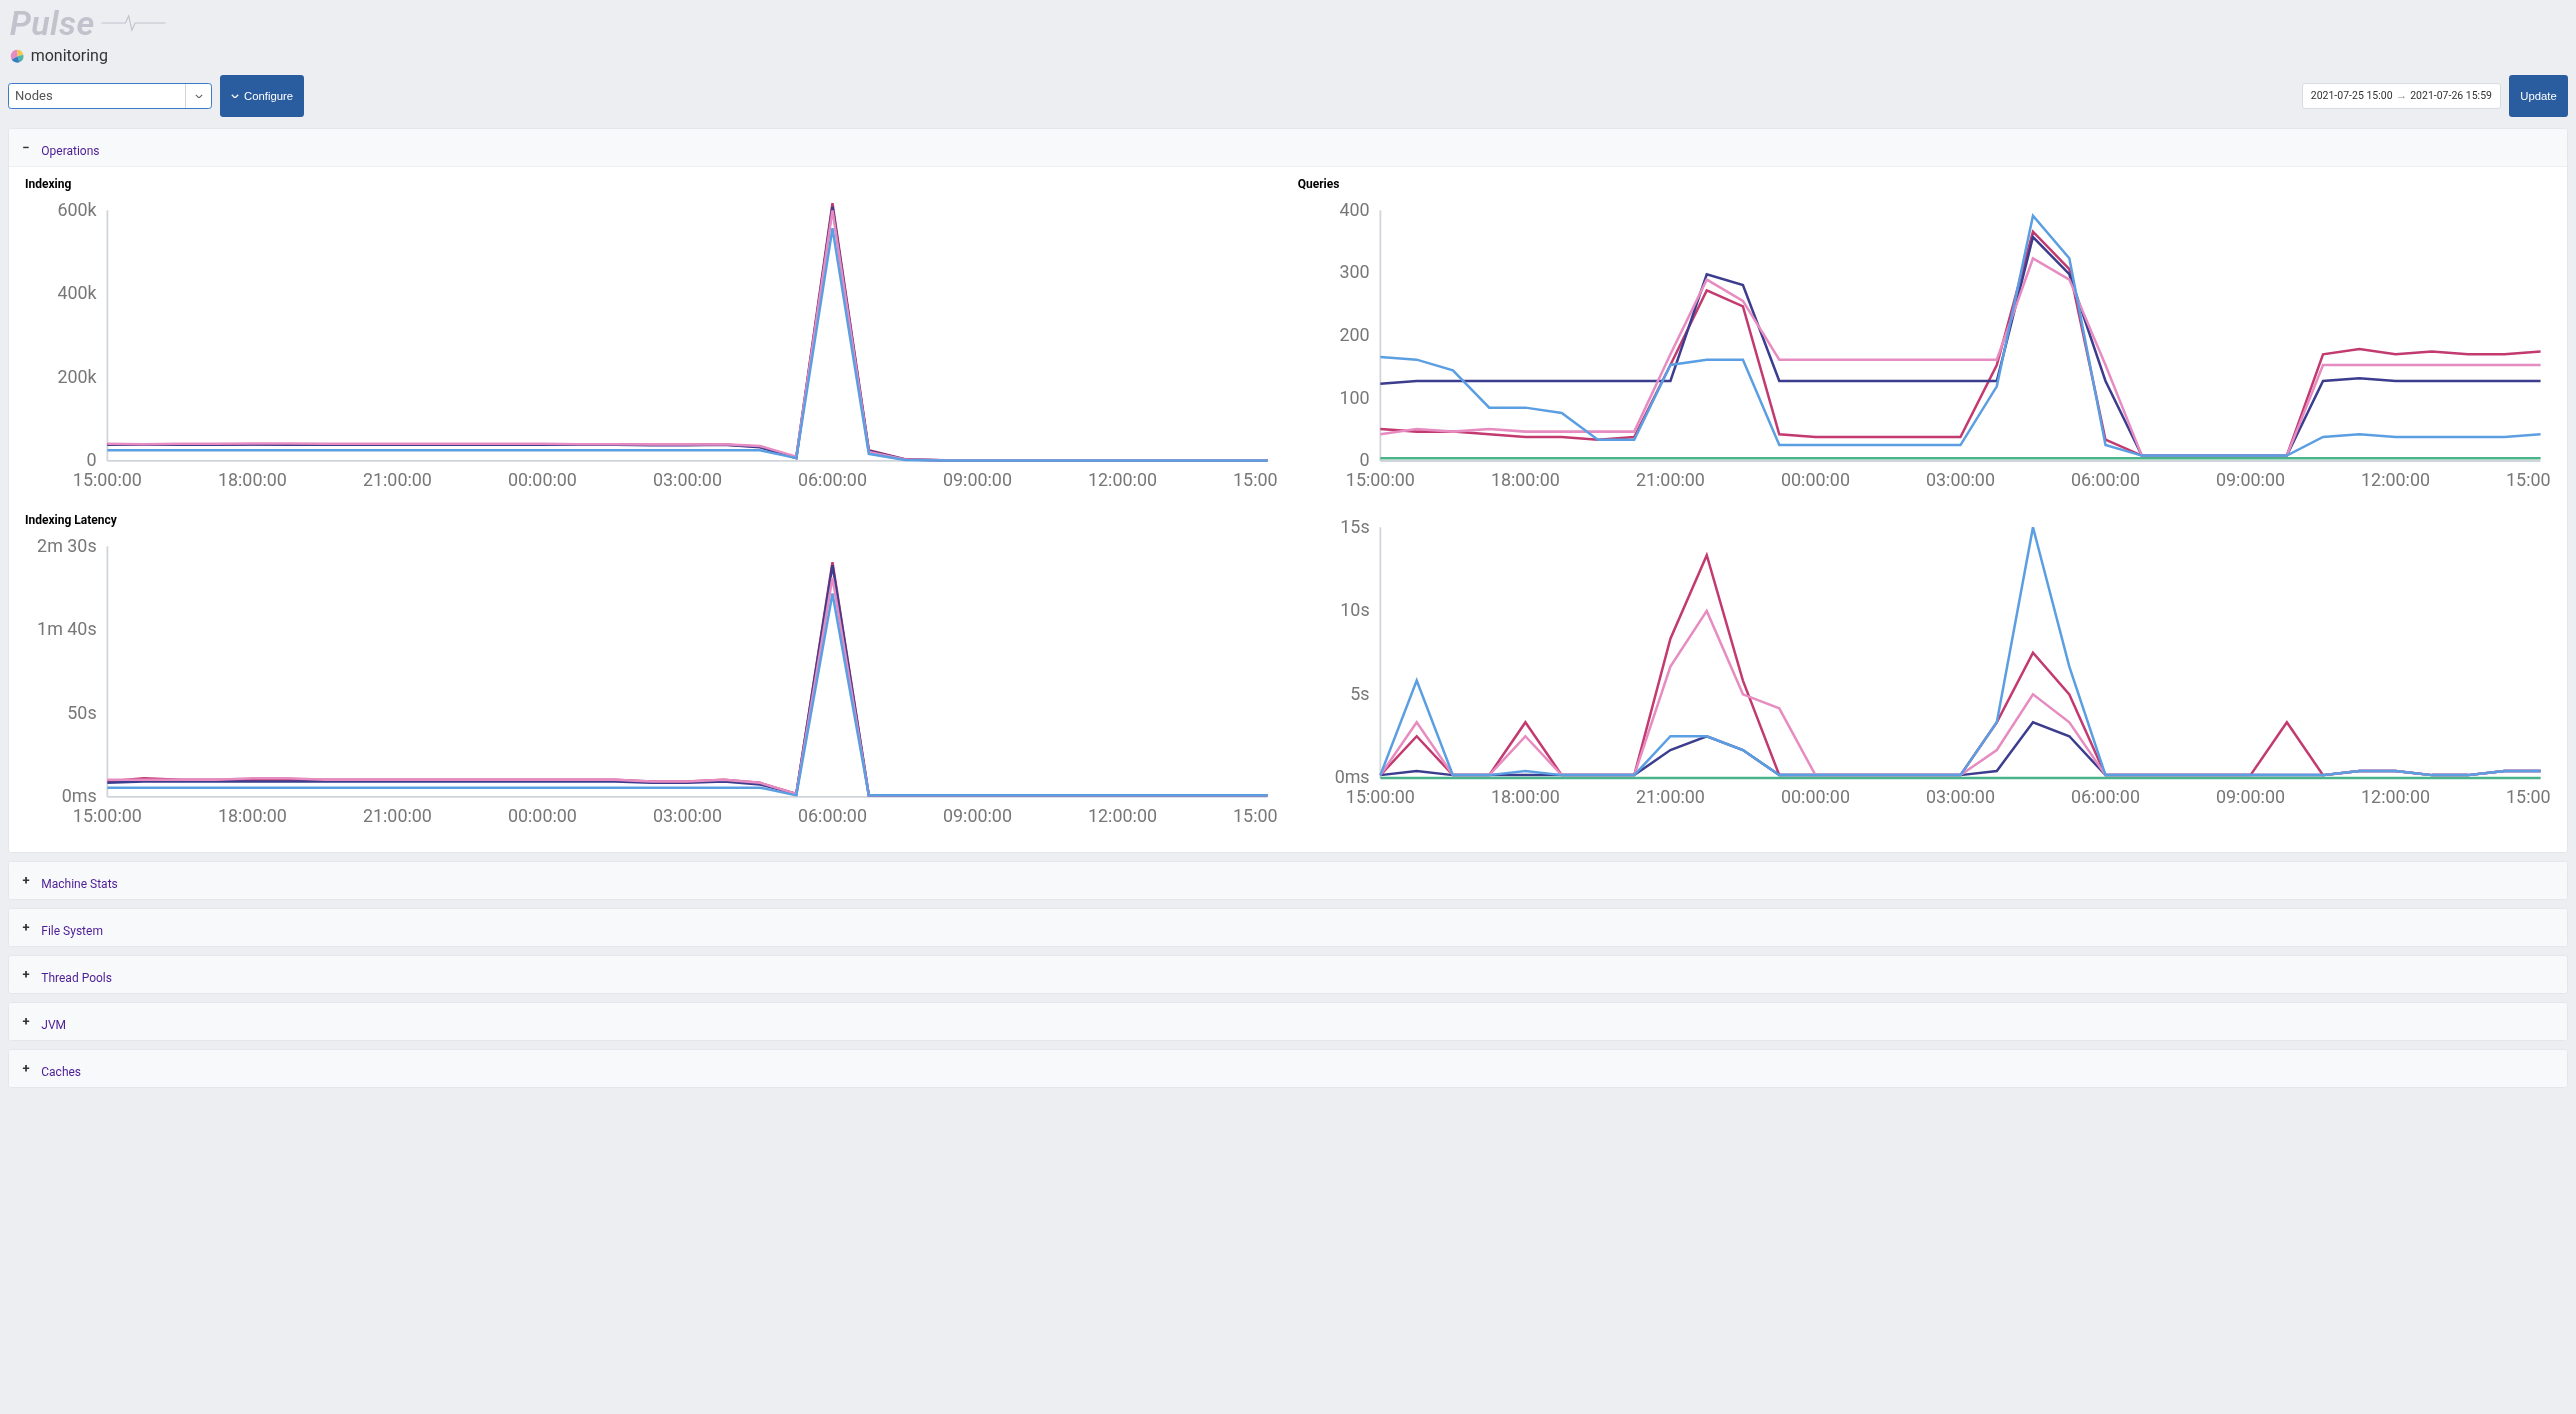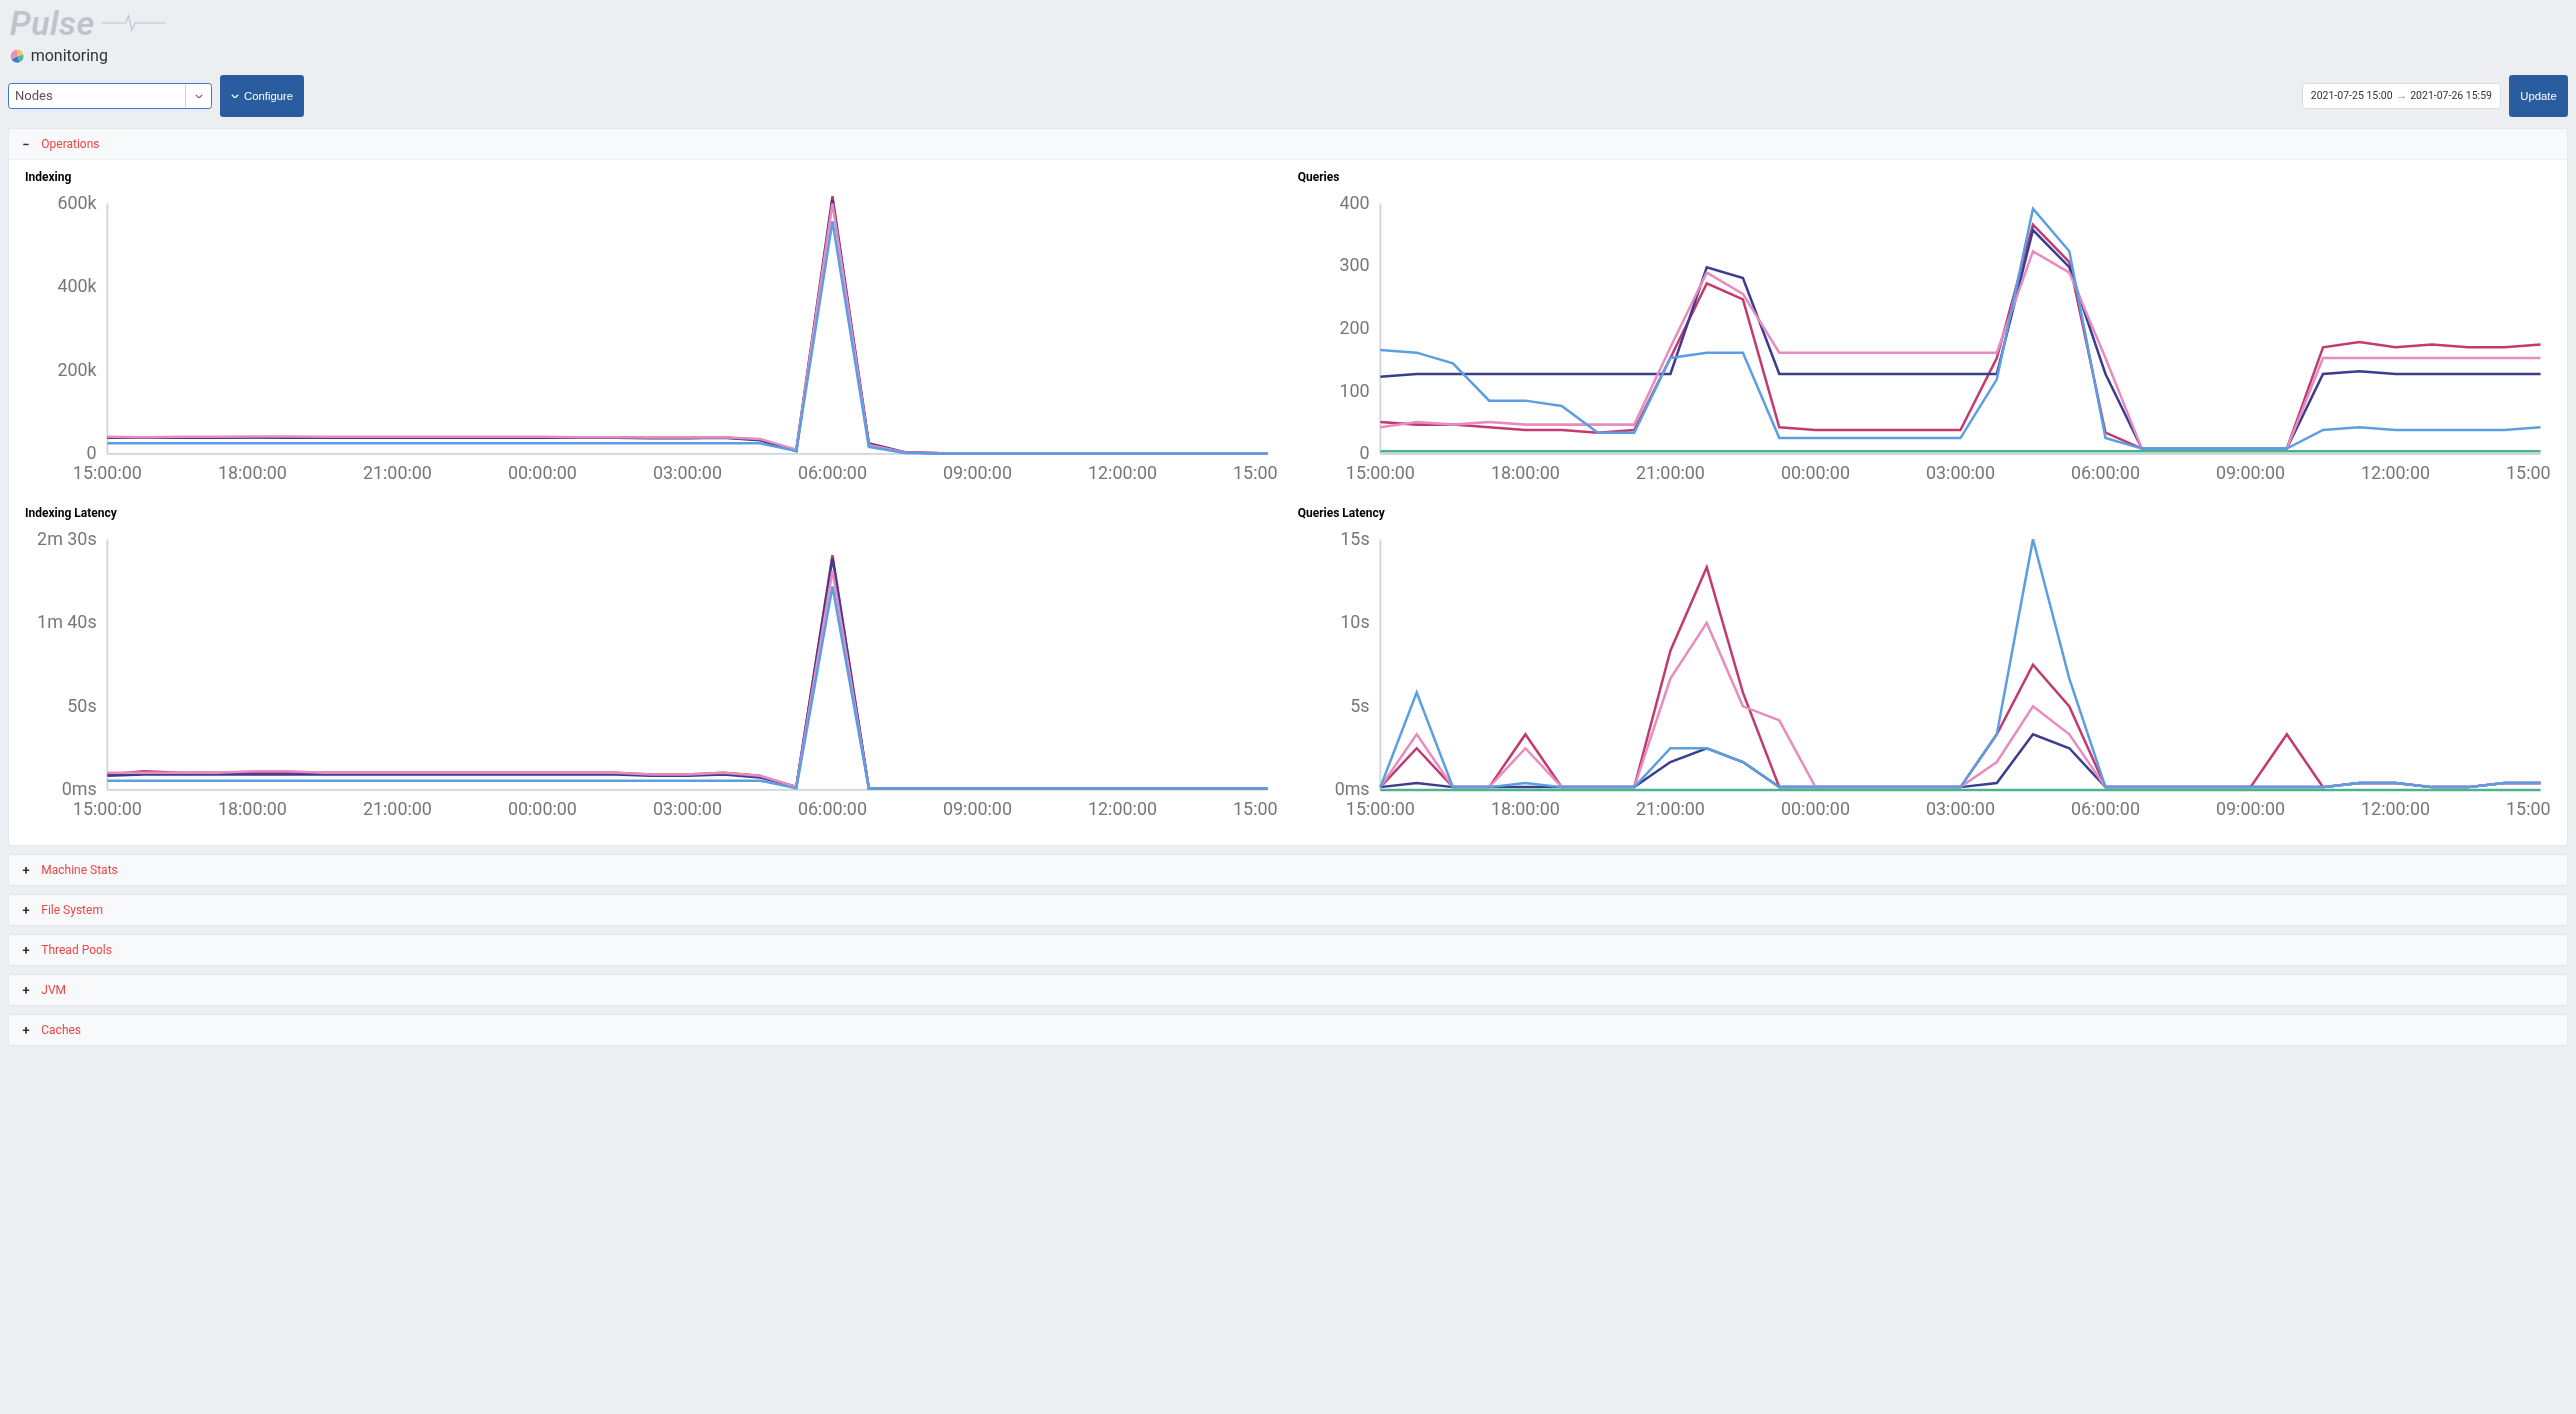--- a/index.html
+++ b/index.html
@@ -114,21 +114,22 @@
     padding: 8px 11.3px;
     background: #f8f9fb;
     border-bottom: 0.8px solid #eceef2;
     cursor: pointer;
     border-radius: 3.2px 3.2px 0 0;
   }
   .panel.collapsed .panel-header { border-bottom: none; border-radius: 3.2px; }
   .panel-title {
     font-size: 12px;
     font-weight: 400;
-    color: #ef4444;
+    color: #4c1d95;
+    margin-top: 7px;
   }
   .expand-icon {
     width: 11.3px;
     display: inline-block;
     text-align: center;
     font-weight: bold;
     font-size: 13px;
     line-height: 1;
     color: #333;
   }
@@ -285,21 +286,20 @@
               <text class="xtick" x="613" y="162" text-anchor="middle">12:00:00</text>
               <text class="xtick" x="694" y="162" text-anchor="middle">15:00:00</text>
               <path class="series-line" d="M46.0 139.3 L66.3 137.5 L86.5 138.4 L106.8 138.4 L127.0 138.4 L147.3 138.4 L167.5 138.4 L187.8 138.4 L208.0 138.4 L228.3 138.4 L248.5 138.4 L268.8 138.4 L289.0 138.4 L309.3 138.4 L329.5 138.4 L349.8 139.3 L370.0 139.3 L390.3 138.4 L410.5 140.1 L430.8 146.3 L451.0 16.8 L471.3 147.1 L491.5 147.1 L511.8 147.1 L532.0 147.1 L552.3 147.1 L572.5 147.1 L592.8 147.1 L613.0 147.1 L633.3 147.1 L653.5 147.1 L673.8 147.1 L694.0 147.1 " stroke="#c23a6f"></path>
               <path class="series-line" d="M46.0 140.1 L66.3 139.3 L86.5 139.3 L106.8 139.3 L127.0 139.3 L147.3 139.3 L167.5 139.3 L187.8 139.3 L208.0 139.3 L228.3 139.3 L248.5 139.3 L268.8 139.3 L289.0 139.3 L309.3 139.3 L329.5 139.3 L349.8 140.1 L370.0 140.1 L390.3 139.3 L410.5 141.0 L430.8 146.3 L451.0 18.5 L471.3 147.1 L491.5 147.1 L511.8 147.1 L532.0 147.1 L552.3 147.1 L572.5 147.1 L592.8 147.1 L613.0 147.1 L633.3 147.1 L653.5 147.1 L673.8 147.1 L694.0 147.1 " stroke="#3c3d8f"></path>
               <path class="series-line" d="M46.0 138.4 L66.3 138.4 L86.5 138.4 L106.8 138.4 L127.0 137.5 L147.3 137.5 L167.5 138.4 L187.8 138.4 L208.0 138.4 L228.3 138.4 L248.5 138.4 L268.8 138.4 L289.0 138.4 L309.3 138.4 L329.5 138.4 L349.8 139.3 L370.0 139.3 L390.3 138.4 L410.5 140.1 L430.8 146.3 L451.0 25.5 L471.3 147.1 L491.5 147.1 L511.8 147.1 L532.0 147.1 L552.3 147.1 L572.5 147.1 L592.8 147.1 L613.0 147.1 L633.3 147.1 L653.5 147.1 L673.8 147.1 L694.0 147.1 " stroke="#e78cc1"></path>
               <path class="series-line" d="M46.0 142.8 L66.3 142.8 L86.5 142.8 L106.8 142.8 L127.0 142.8 L147.3 142.8 L167.5 142.8 L187.8 142.8 L208.0 142.8 L228.3 142.8 L248.5 142.8 L268.8 142.8 L289.0 142.8 L309.3 142.8 L329.5 142.8 L349.8 142.8 L370.0 142.8 L390.3 142.8 L410.5 142.8 L430.8 147.1 L451.0 34.3 L471.3 147.1 L491.5 147.1 L511.8 147.1 L532.0 147.1 L552.3 147.1 L572.5 147.1 L592.8 147.1 L613.0 147.1 L633.3 147.1 L653.5 147.1 L673.8 147.1 L694.0 147.1 " stroke="#5b9fe2"></path>
             </svg>
           </div>
         </div>
         <div class="chart-cell">
-          <div class="chart-title">Queries Latency</div>
           <div class="chart-wrap">
             <svg class="chart-svg" viewBox="0 0 700 170" style="font-size:14px">
               <line x1="46" y1="8" x2="46" y2="148" stroke="#d0d4db" stroke-width="1"></line>
               <text class="ytick" x="40" y="151" text-anchor="end">0ms</text>
               <text class="ytick" x="40" y="104.33333333333334" text-anchor="end">5s</text>
               <text class="ytick" x="40" y="57.66666666666667" text-anchor="end">10s</text>
               <text class="ytick" x="40" y="11" text-anchor="end">15s</text>
               <line x1="46" y1="148" x2="694" y2="148" stroke="#d0d4db" stroke-width="1"></line>
               <text class="xtick" x="46" y="162" text-anchor="middle">15:00:00</text>
               <text class="xtick" x="127" y="162" text-anchor="middle">18:00:00</text>

